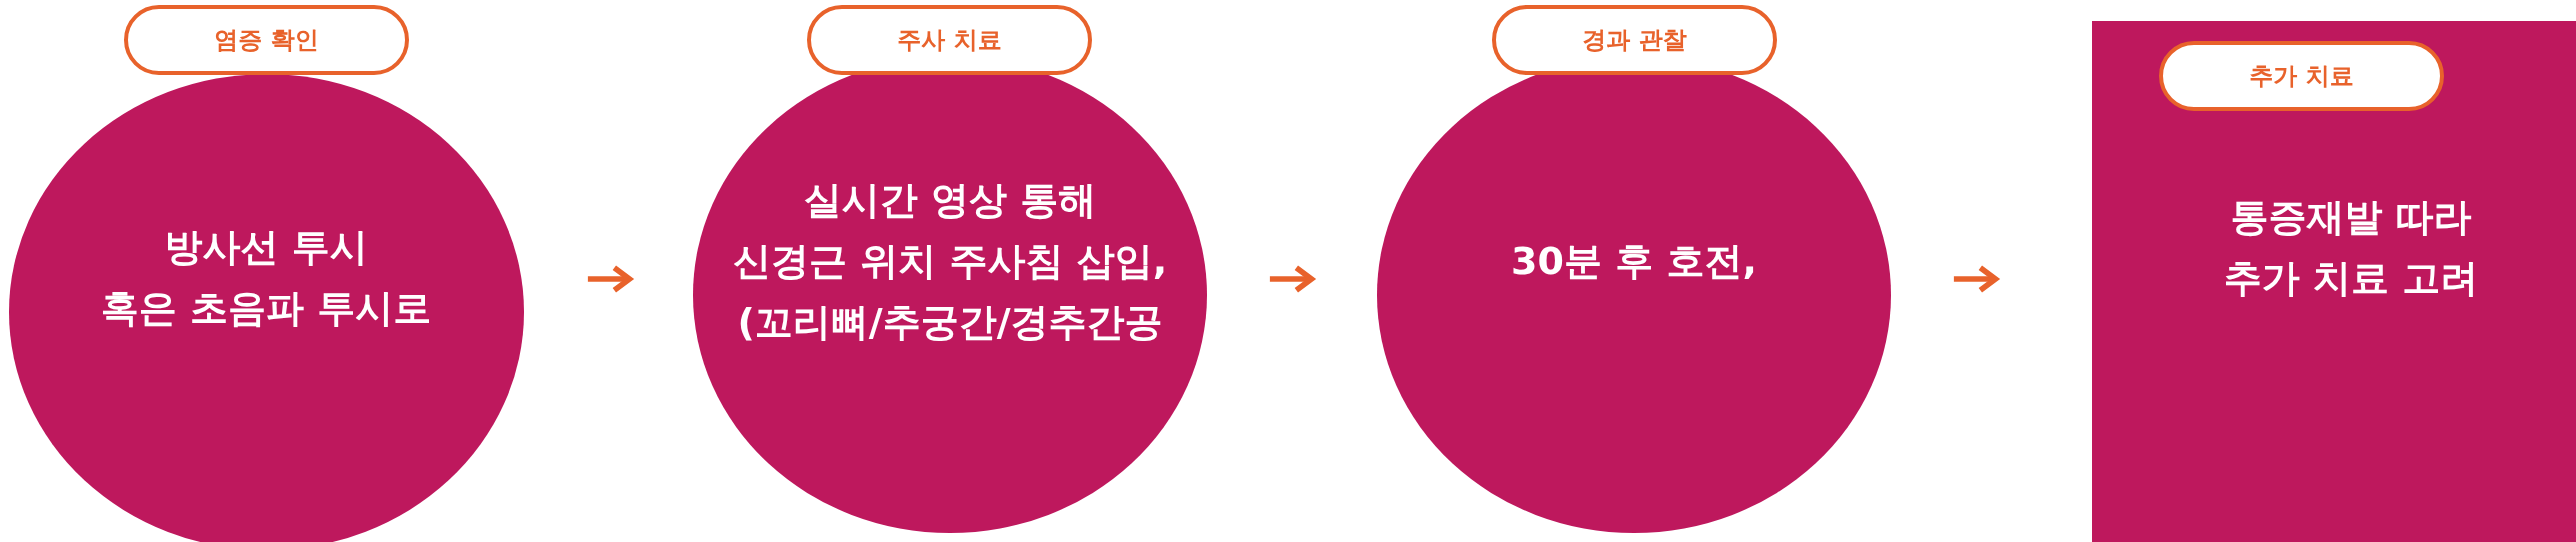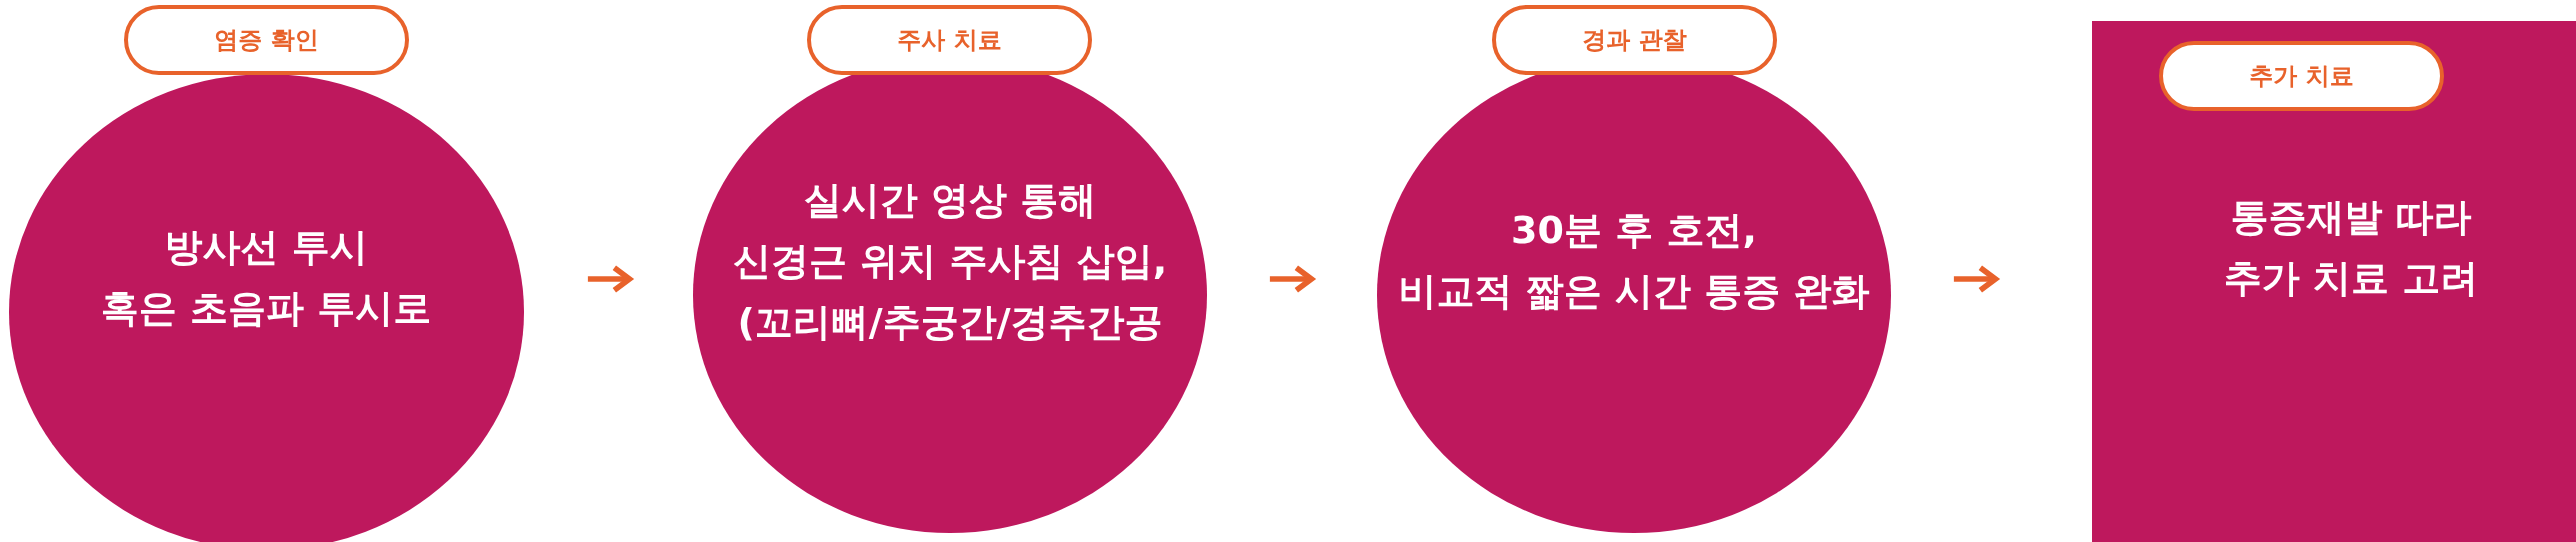--- a/index.html
+++ b/index.html
@@ -71,21 +71,20 @@
   </div>
 
   <svg class="arrow a2" viewBox="0 0 54 40" aria-hidden="true">
     <path d="M2 20 H44"></path>
     <path d="M30 8 L46 20 L30 32"></path>
   </svg>
 
   <div class="shape ellipse s3">
     <div class="stage-text">
       <span class="line">30분 후 호전,</span>
-      <span class="line">비교적 짧은 시간 통증 완화</span>
     </div>
   </div>
   <div class="badge b3">
     <span>경과 관찰</span>
   </div>
 
   <svg class="arrow a3" viewBox="0 0 54 40" aria-hidden="true">
     <path d="M2 20 H44"></path>
     <path d="M30 8 L46 20 L30 32"></path>
   </svg>

